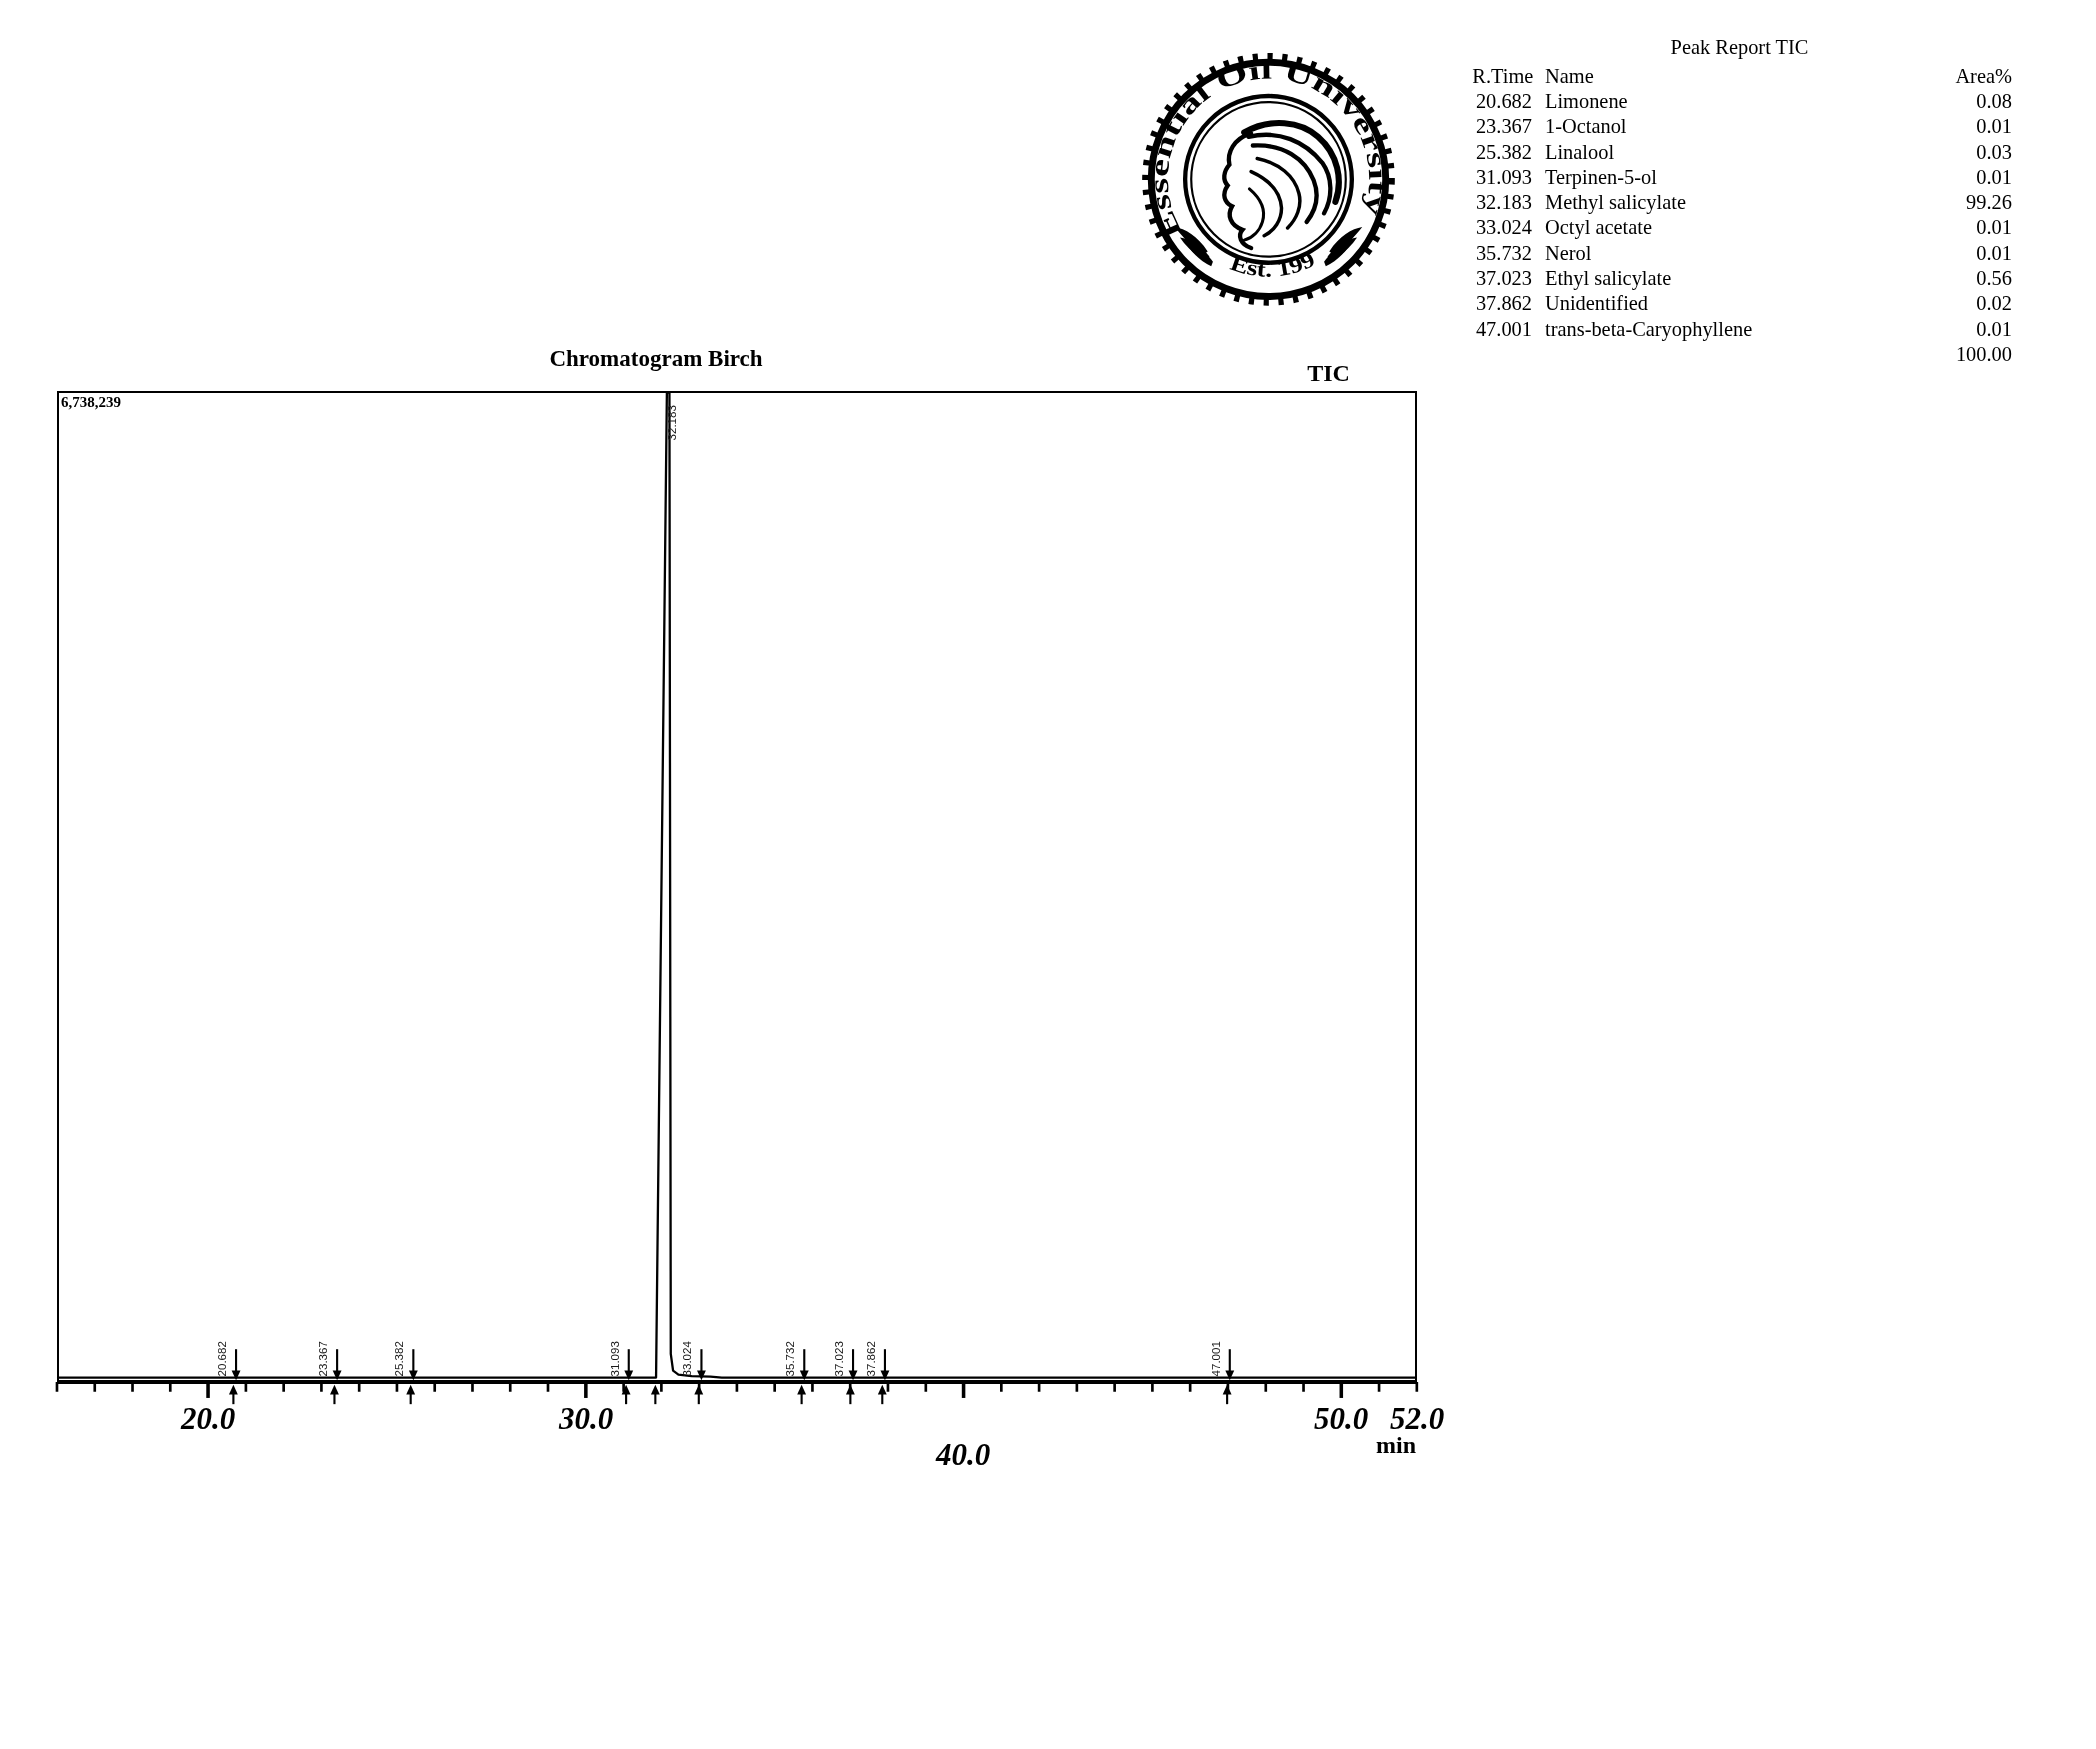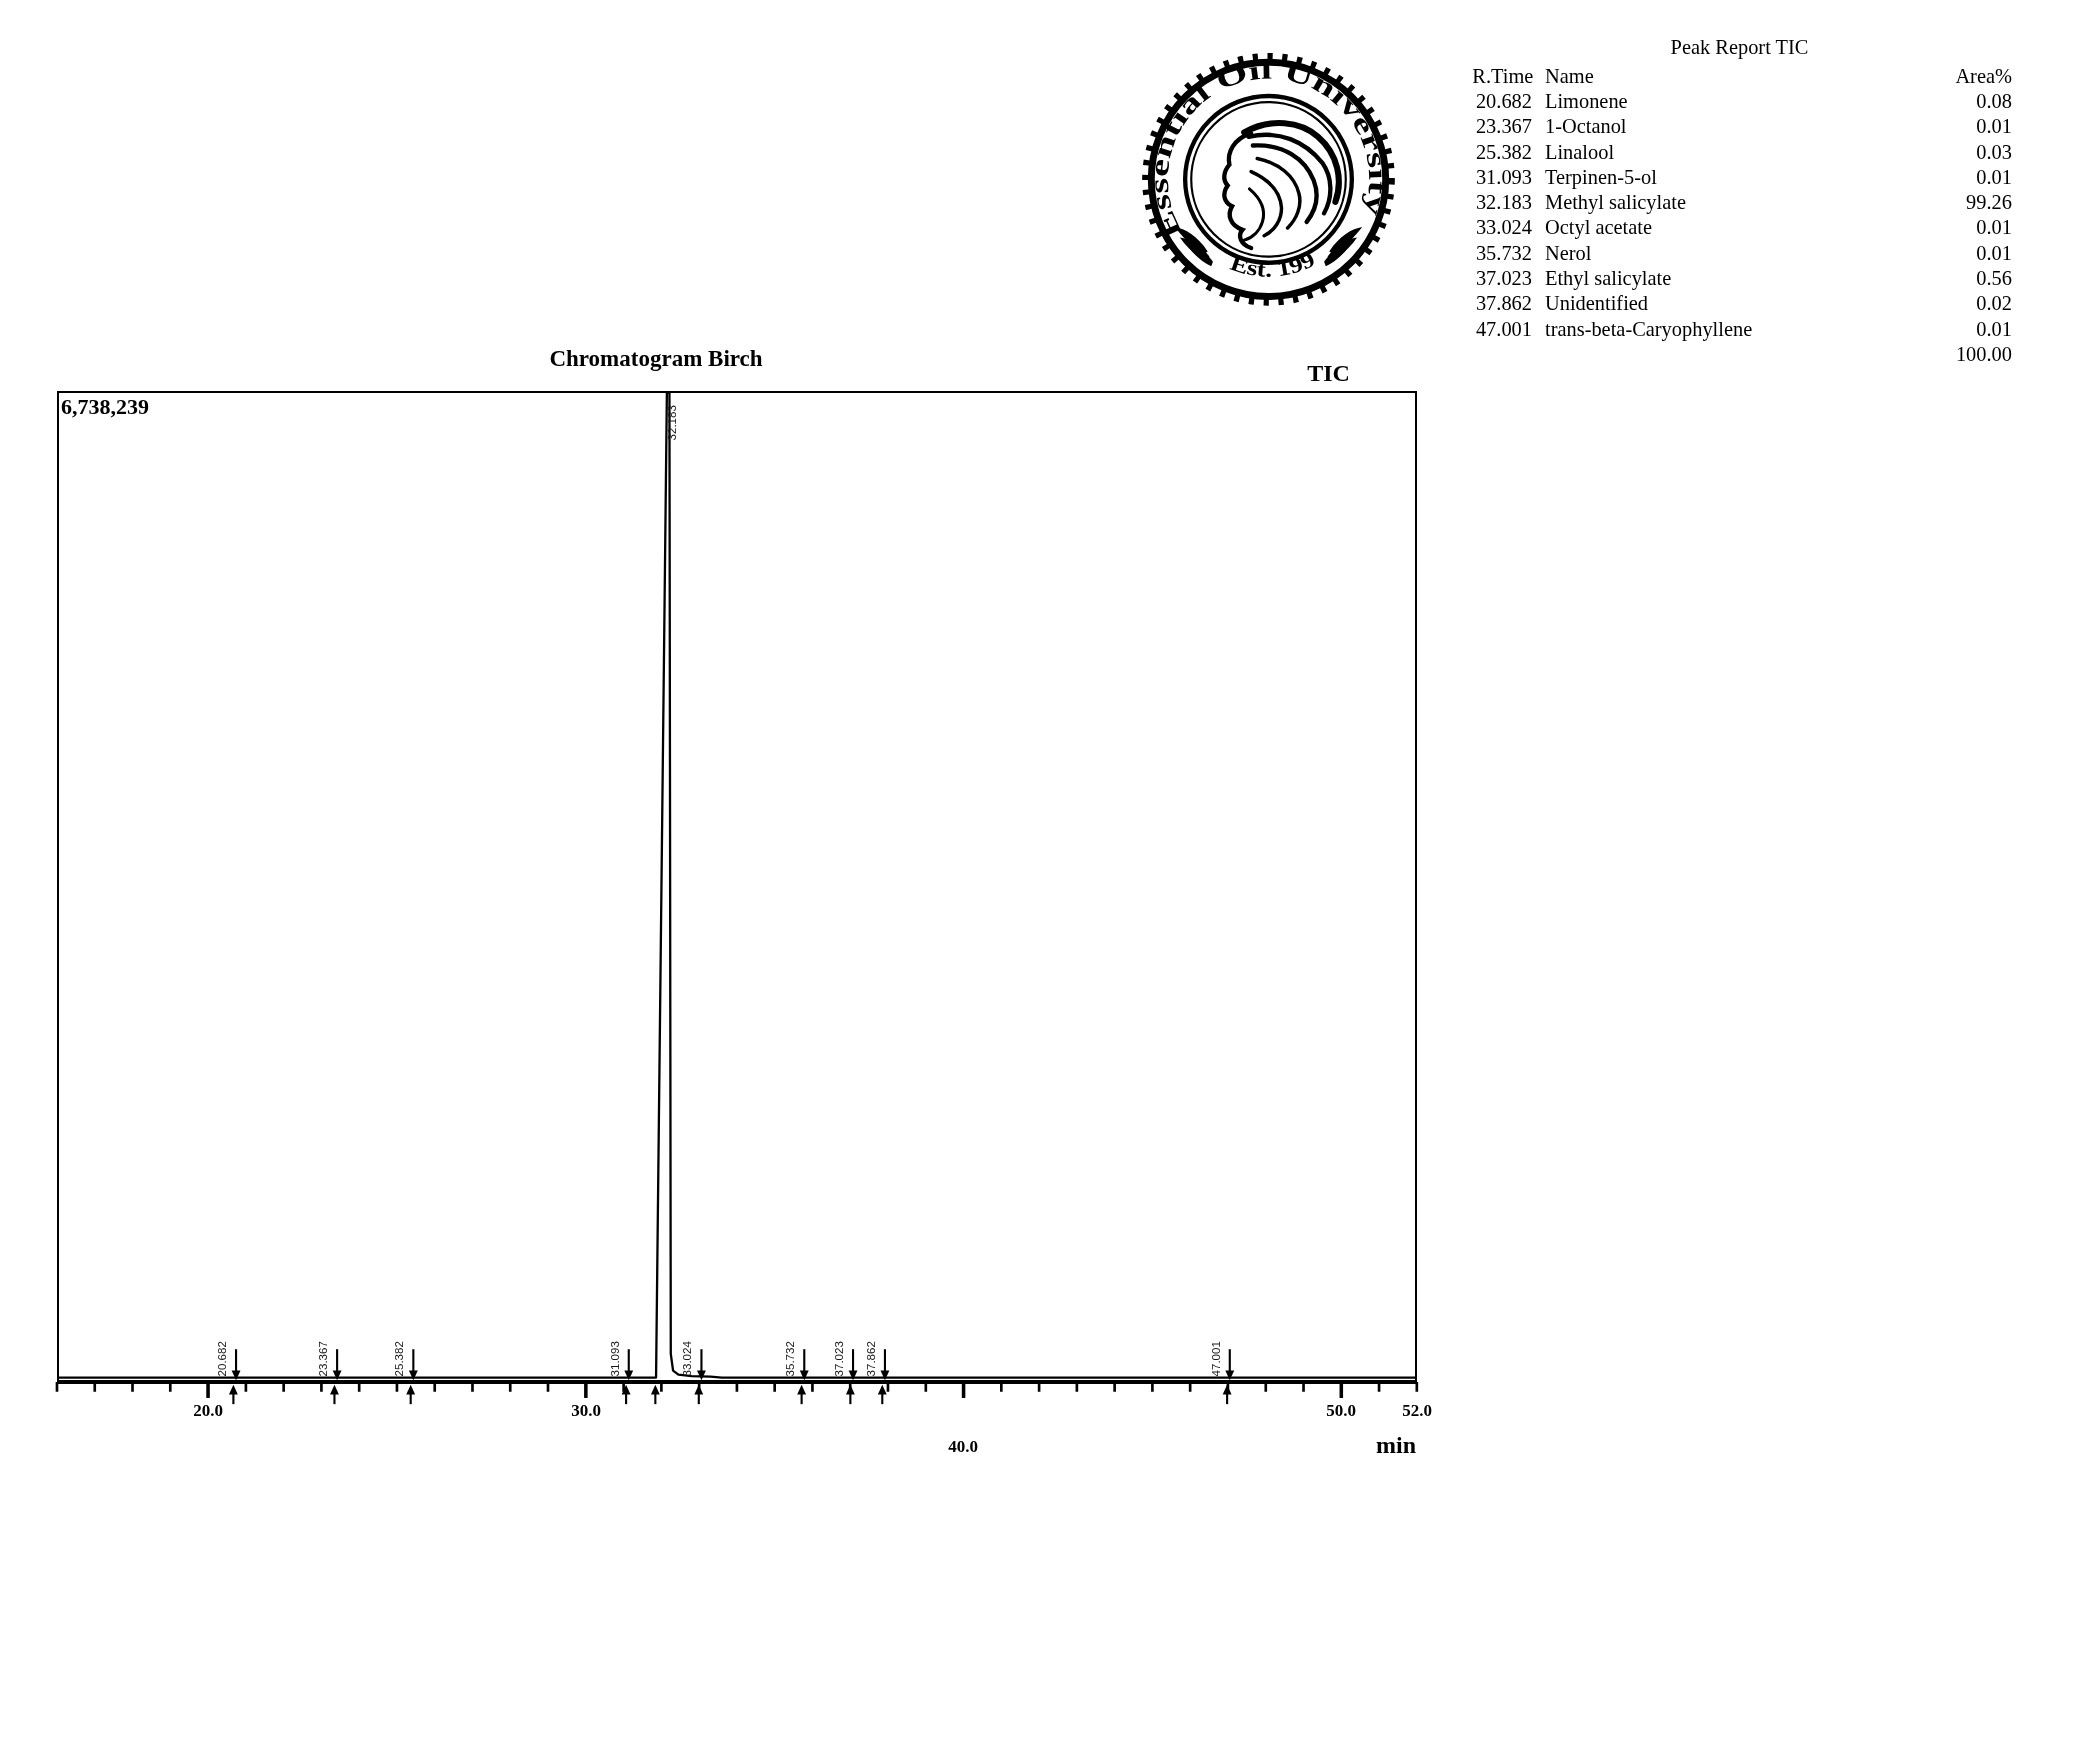--- a/index.html
+++ b/index.html
@@ -14,26 +14,26 @@
   #report .hdr-name{position:absolute;left:78px;top:29px;}
   #report .hdr-area{position:absolute;right:0;top:29px;}
   .prow{position:absolute;left:0;width:100%;height:24px;}
   .prow .rt{position:absolute;left:8.9px;}
   .prow .nm{position:absolute;left:78px;}
   .prow .ar{position:absolute;right:0;}
 
   
   #chart-title{left:390px;top:346px;width:532px;text-align:center;font-size:23px;font-weight:bold;}
   #tic-label{left:1240px;top:360px;width:177px;text-align:center;font-size:24px;font-weight:bold;}
-  #ymax-label{left:61px;top:394px;font-size:22px;font-weight:bold;}
+  #ymax-label{left:61px;top:394px;font-size:15px;font-weight:bold;}
   #plot-box{left:57px;top:391px;width:1360px;height:993px;box-sizing:border-box;
             border:2.7px solid #000;border-bottom:4.4px solid #000;}
   #min-label{left:1334px;top:1432px;width:124px;text-align:center;font-size:24px;font-weight:bold;}
   .xtick-label{position:absolute;top:1401px;width:80px;margin-left:-40px;text-align:center;
-               font-size:17px;font-weight:bold;}
+               font-size:31px;font-weight:bold;font-style:italic;}
   .rlabel{position:absolute;width:51px;height:12.4px;font-family:"Liberation Sans","DejaVu Sans",sans-serif;
           font-size:11.5px;line-height:12.4px;color:#1a1a1a;white-space:nowrap;
           transform:rotate(-90deg);transform-origin:left bottom;}
   #overlay{left:0;top:0;}
 
   
   #logo{left:1140px;top:50px;}
   #logo text{font-family:"Liberation Serif","DejaVu Serif",serif;font-weight:bold;}
 </style>
 </head>

